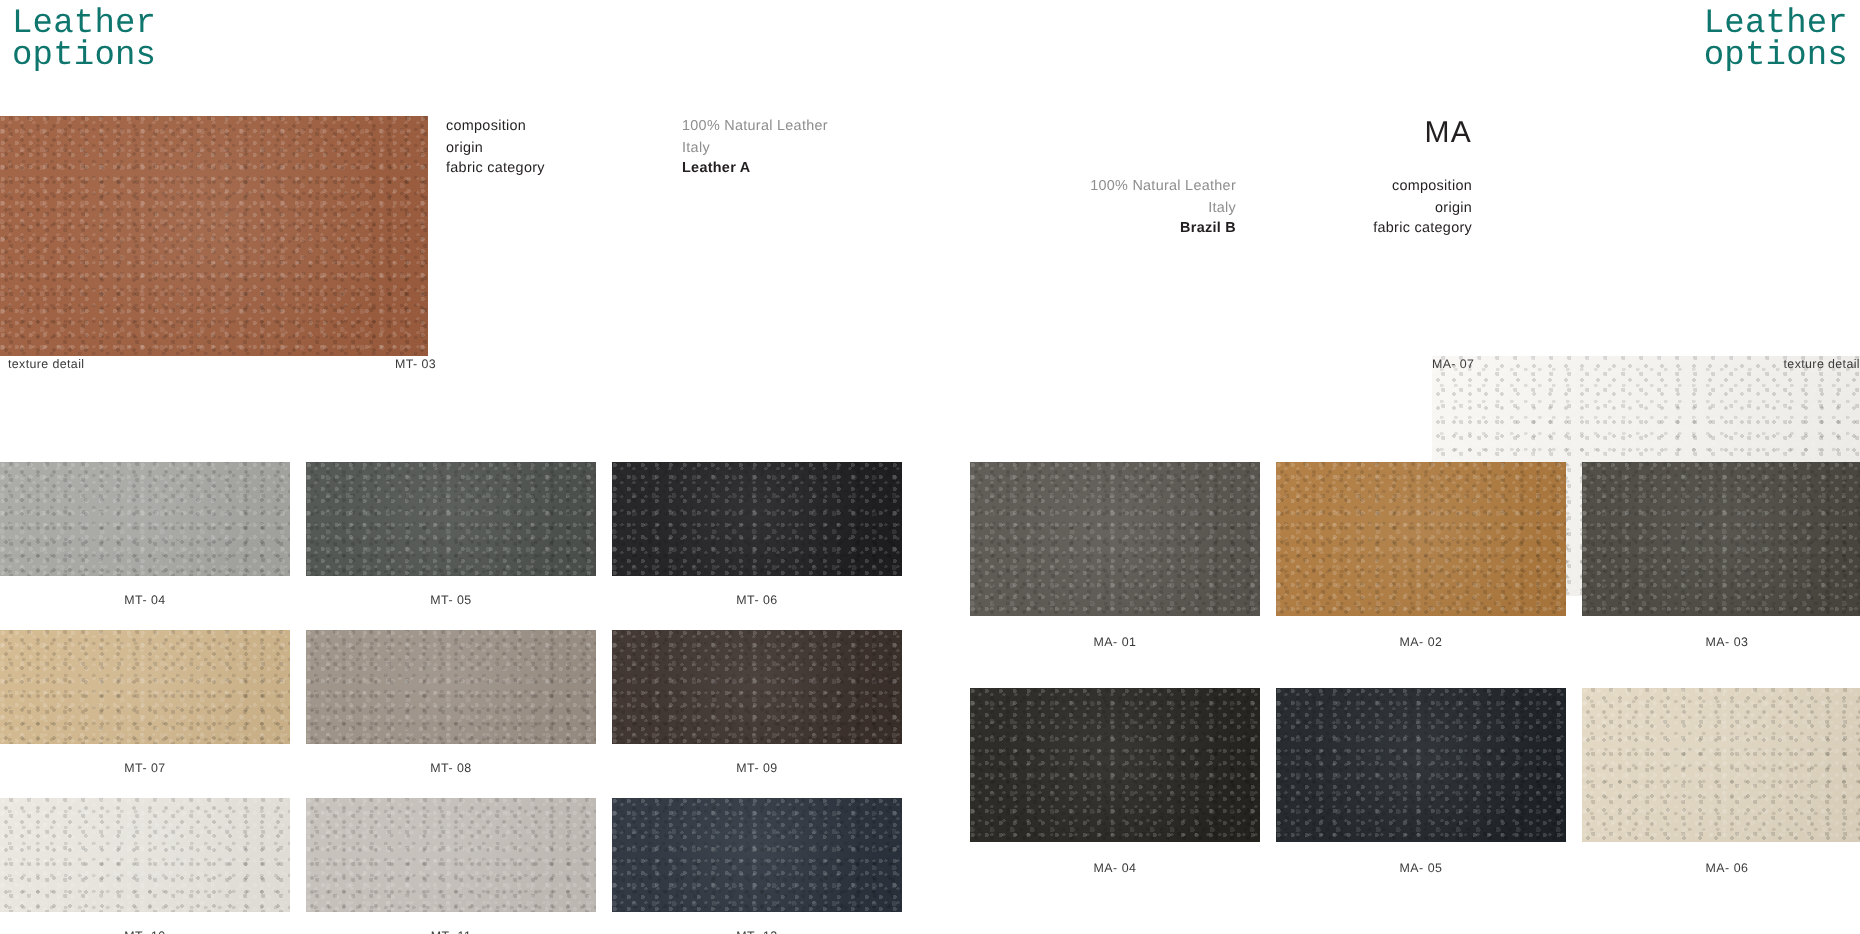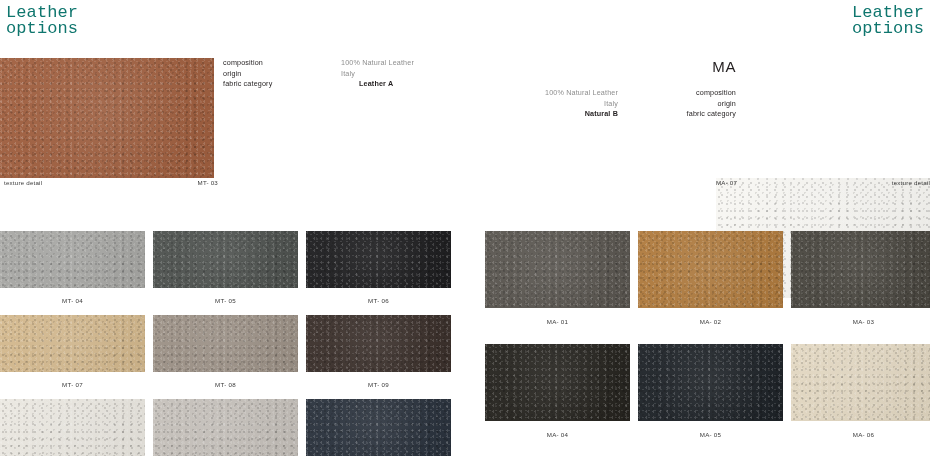--- a/index.html
+++ b/index.html
@@ -83,21 +83,21 @@
     color: #231f20;
     width: 118px;
     flex: 0 0 118px;
   }
   .spec.right .spec-key { text-align: right; }
   .spec-val {
     flex: 1 1 auto;
     color: #8e8e8e;
   }
   .spec.right .spec-val { text-align: right; }
-  .spec-row.strong .spec-val { color: #231f20; font-weight: 700; margin-left: 18px; }
+  .spec-row.strong .spec-val { color: #231f20; font-weight: 700; }
 
   
   .hero-caption {
     position: absolute;
     top: 179px;
     width: 214px;
     display: flex;
     justify-content: space-between;
     font-size: 6.2px;
     letter-spacing: .2px;
@@ -183,21 +183,21 @@
       <div class="spec-row">
         <span class="spec-key">composition</span>
         <span class="spec-val">100% Natural Leather</span>
       </div>
       <div class="spec-row">
         <span class="spec-key">origin</span>
         <span class="spec-val">Italy</span>
       </div>
       <div class="spec-row strong">
         <span class="spec-key">fabric category</span>
-        <span class="spec-val">Natural B</span>
+        <span class="spec-val">Brazil B</span>
       </div>
     </div>
   </div>
 
   <div class="grid mt" id="grid-mt">
       <div class="cell">
         <div class="sw leather" style="--base: #a8a8a5;"></div>
         <div class="lbl">MT- 04</div>
       </div>
       <div class="cell">

